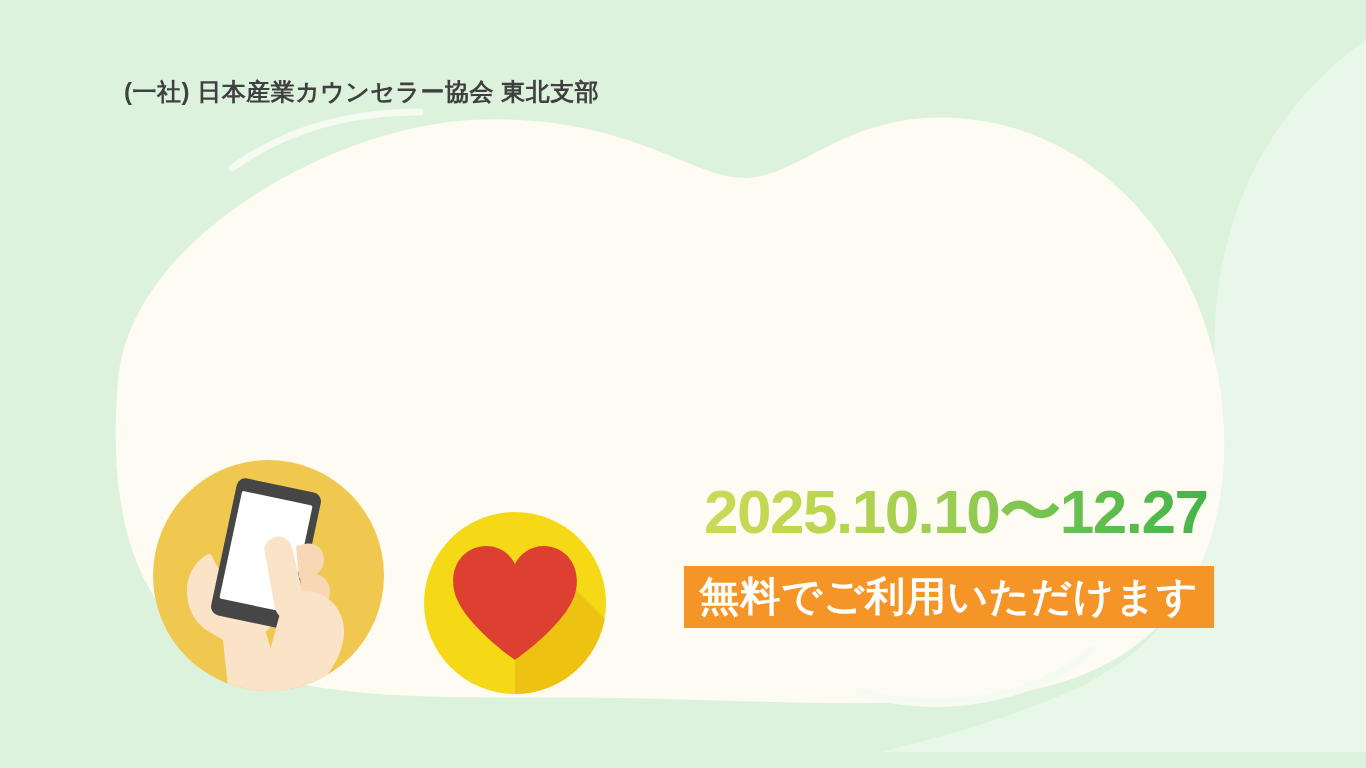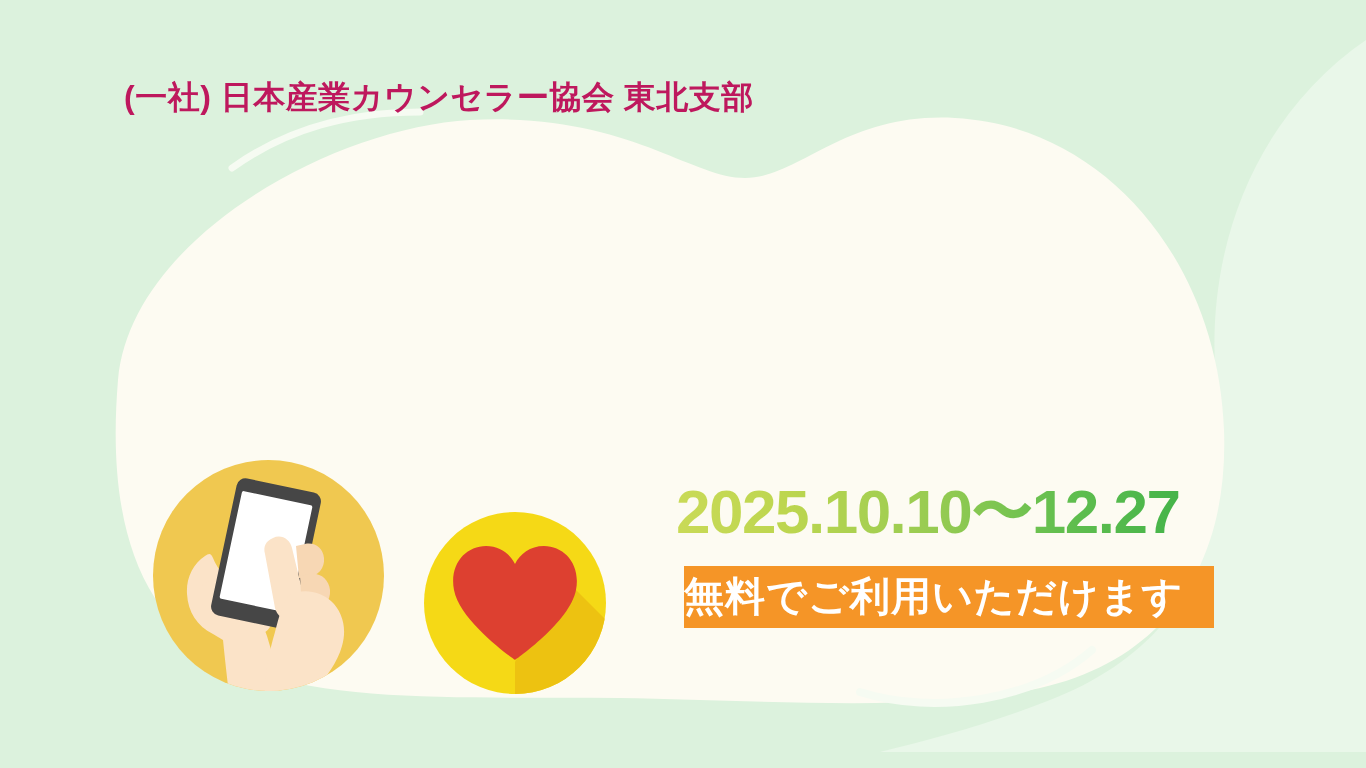--- a/index.html
+++ b/index.html
@@ -24,24 +24,24 @@
     width: 1366px;
     height: 768px;
     pointer-events: none;
   }
 
   
   .org-name {
     position: absolute;
     left: 124px;
     top: 76px;
-    font-size: 32px;
+    font-size: 24px;
     font-weight: bold;
     letter-spacing: 0.5px;
-    color: #be185d;
+    color: #404040;
     white-space: nowrap;
     z-index: 5;
   }
 
   
   .headline {
     position: absolute;
     left: 228px;
     top: 186px;
     z-index: 6;
@@ -54,21 +54,21 @@
     color: #2c7030;
     letter-spacing: -1px;
     white-space: nowrap;
     transform: scaleX(0.97);
     transform-origin: left center;
   }
 
   
   .date-range {
     position: absolute;
-    left: 676px;
+    left: 704px;
     top: 481px;
     font-size: 62px;
     line-height: 1;
     font-weight: bold;
     letter-spacing: -1.5px;
     white-space: nowrap;
     z-index: 7;
     background: linear-gradient(90deg,
                 #c9da57 0%,
                 #bdd64f 22%,
@@ -84,21 +84,21 @@
   
   .free-badge {
     position: absolute;
     left: 684px;
     top: 566px;
     width: 530px;
     height: 62px;
     background: #f59527;
     display: flex;
     align-items: center;
-    justify-content: flex-start;
+    justify-content: center;
     z-index: 7;
   }
   .free-badge-label {
     font-size: 40px;
     font-weight: bold;
     color: #ffffff;
     letter-spacing: 1px;
     white-space: nowrap;
     transform: translateY(-1px);
   }

